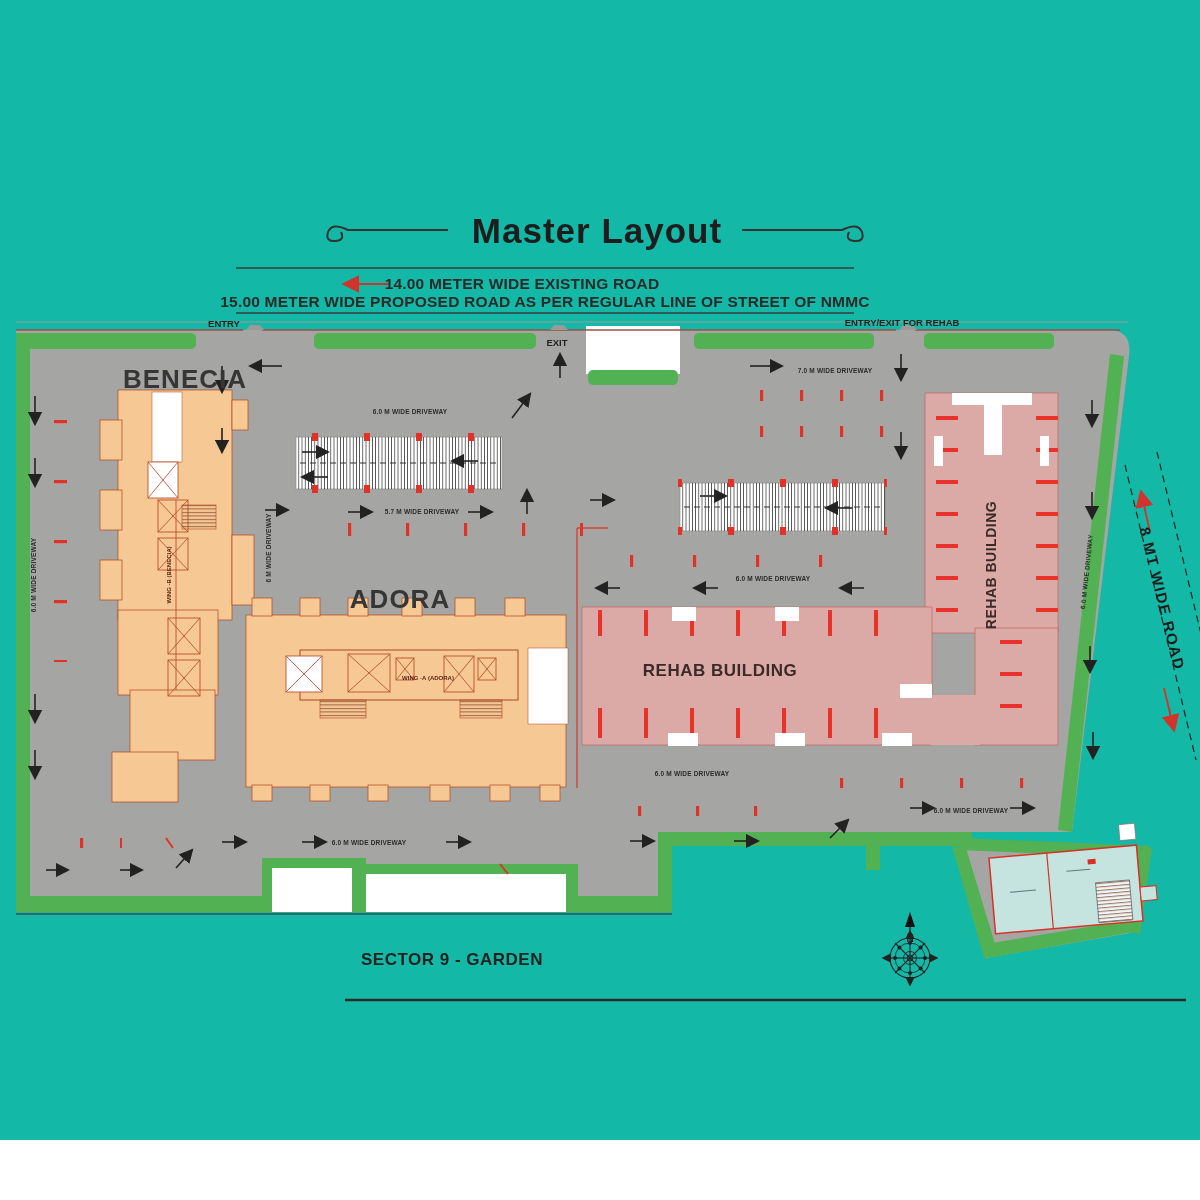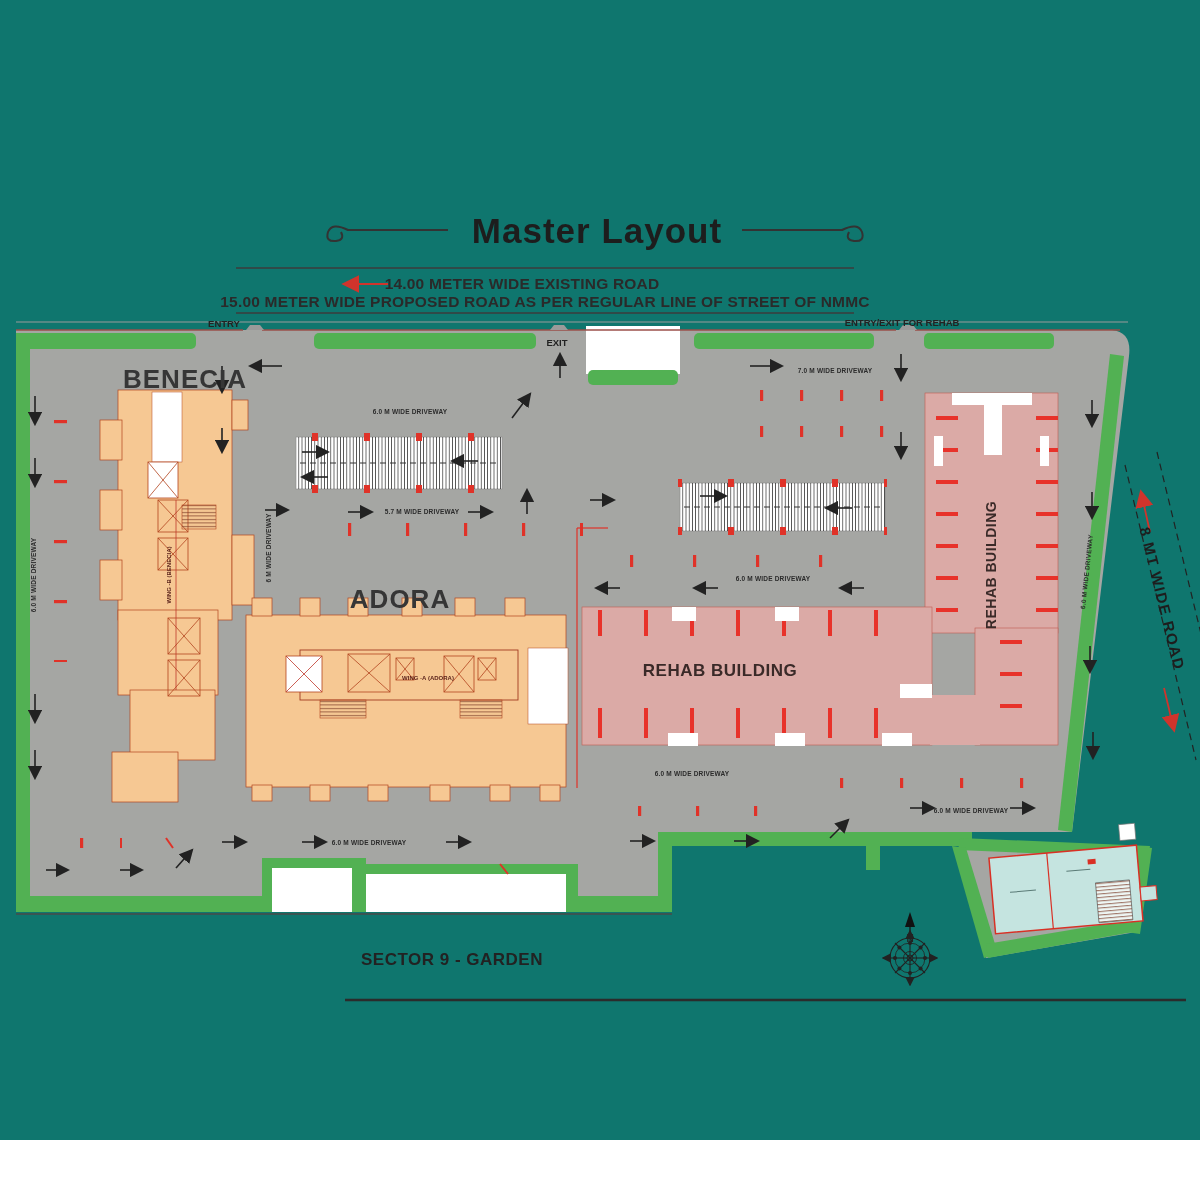--- a/index.html
+++ b/index.html
@@ -1,16 +1,16 @@
 <!DOCTYPE html>
 <html><head>
 <meta charset="utf-8">
 <style>
   html,body{margin:0;padding:0;background:#ffffff;}
-  .page{position:relative;width:1200px;height:1140px;background:#0f766e;overflow:hidden;
+  .page{position:relative;width:1200px;height:1140px;background:#14b8a6;overflow:hidden;
         font-family:"Liberation Sans",sans-serif;text-decoration:underline;}
   svg text{font-family:"Liberation Sans",sans-serif;}
   .t-title{font-size:35px;font-weight:bold;fill:#1d1d1d;letter-spacing:1px;}
   .t-road{font-size:15.5px;font-weight:bold;fill:#2a2a2a;letter-spacing:.2px;}
   .t-entry{font-size:9.5px;font-weight:bold;fill:#222;}
   .t-bldg-big{font-size:26px;font-weight:bold;fill:#363636;letter-spacing:1px;}
   .t-rehab{font-size:17px;font-weight:bold;fill:#3a2a28;letter-spacing:.5px;}
   .t-rehab-v{font-size:14px;font-weight:bold;fill:#3a2a28;letter-spacing:.5px;}
   .t-drive{font-size:6.5px;font-weight:bold;fill:#2b2b2b;letter-spacing:.2px;}
   .t-wing{font-size:6px;font-weight:bold;fill:#5c241c;}

